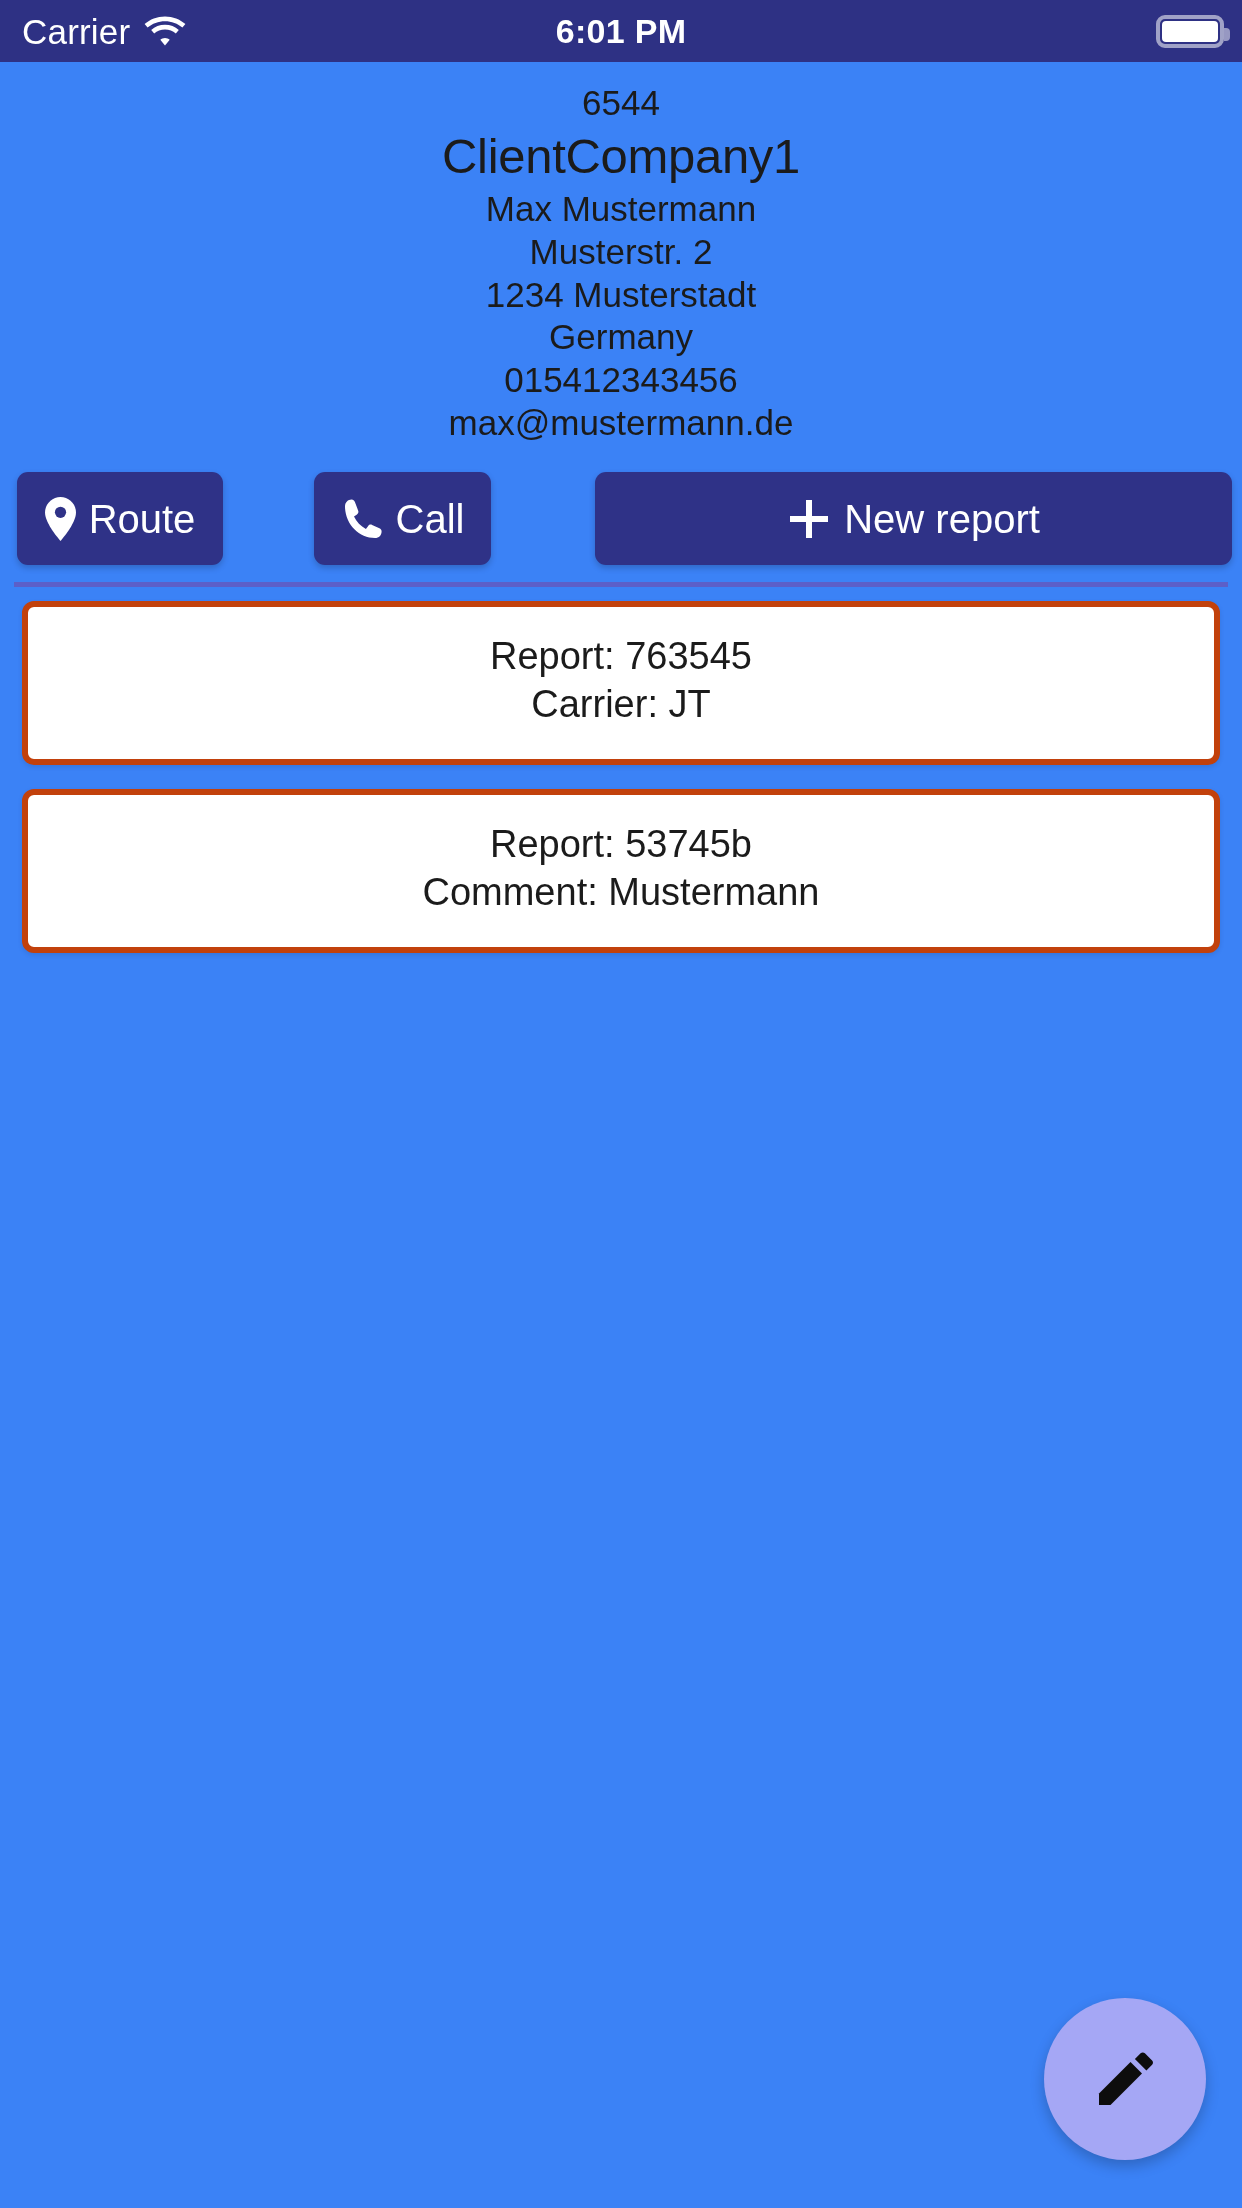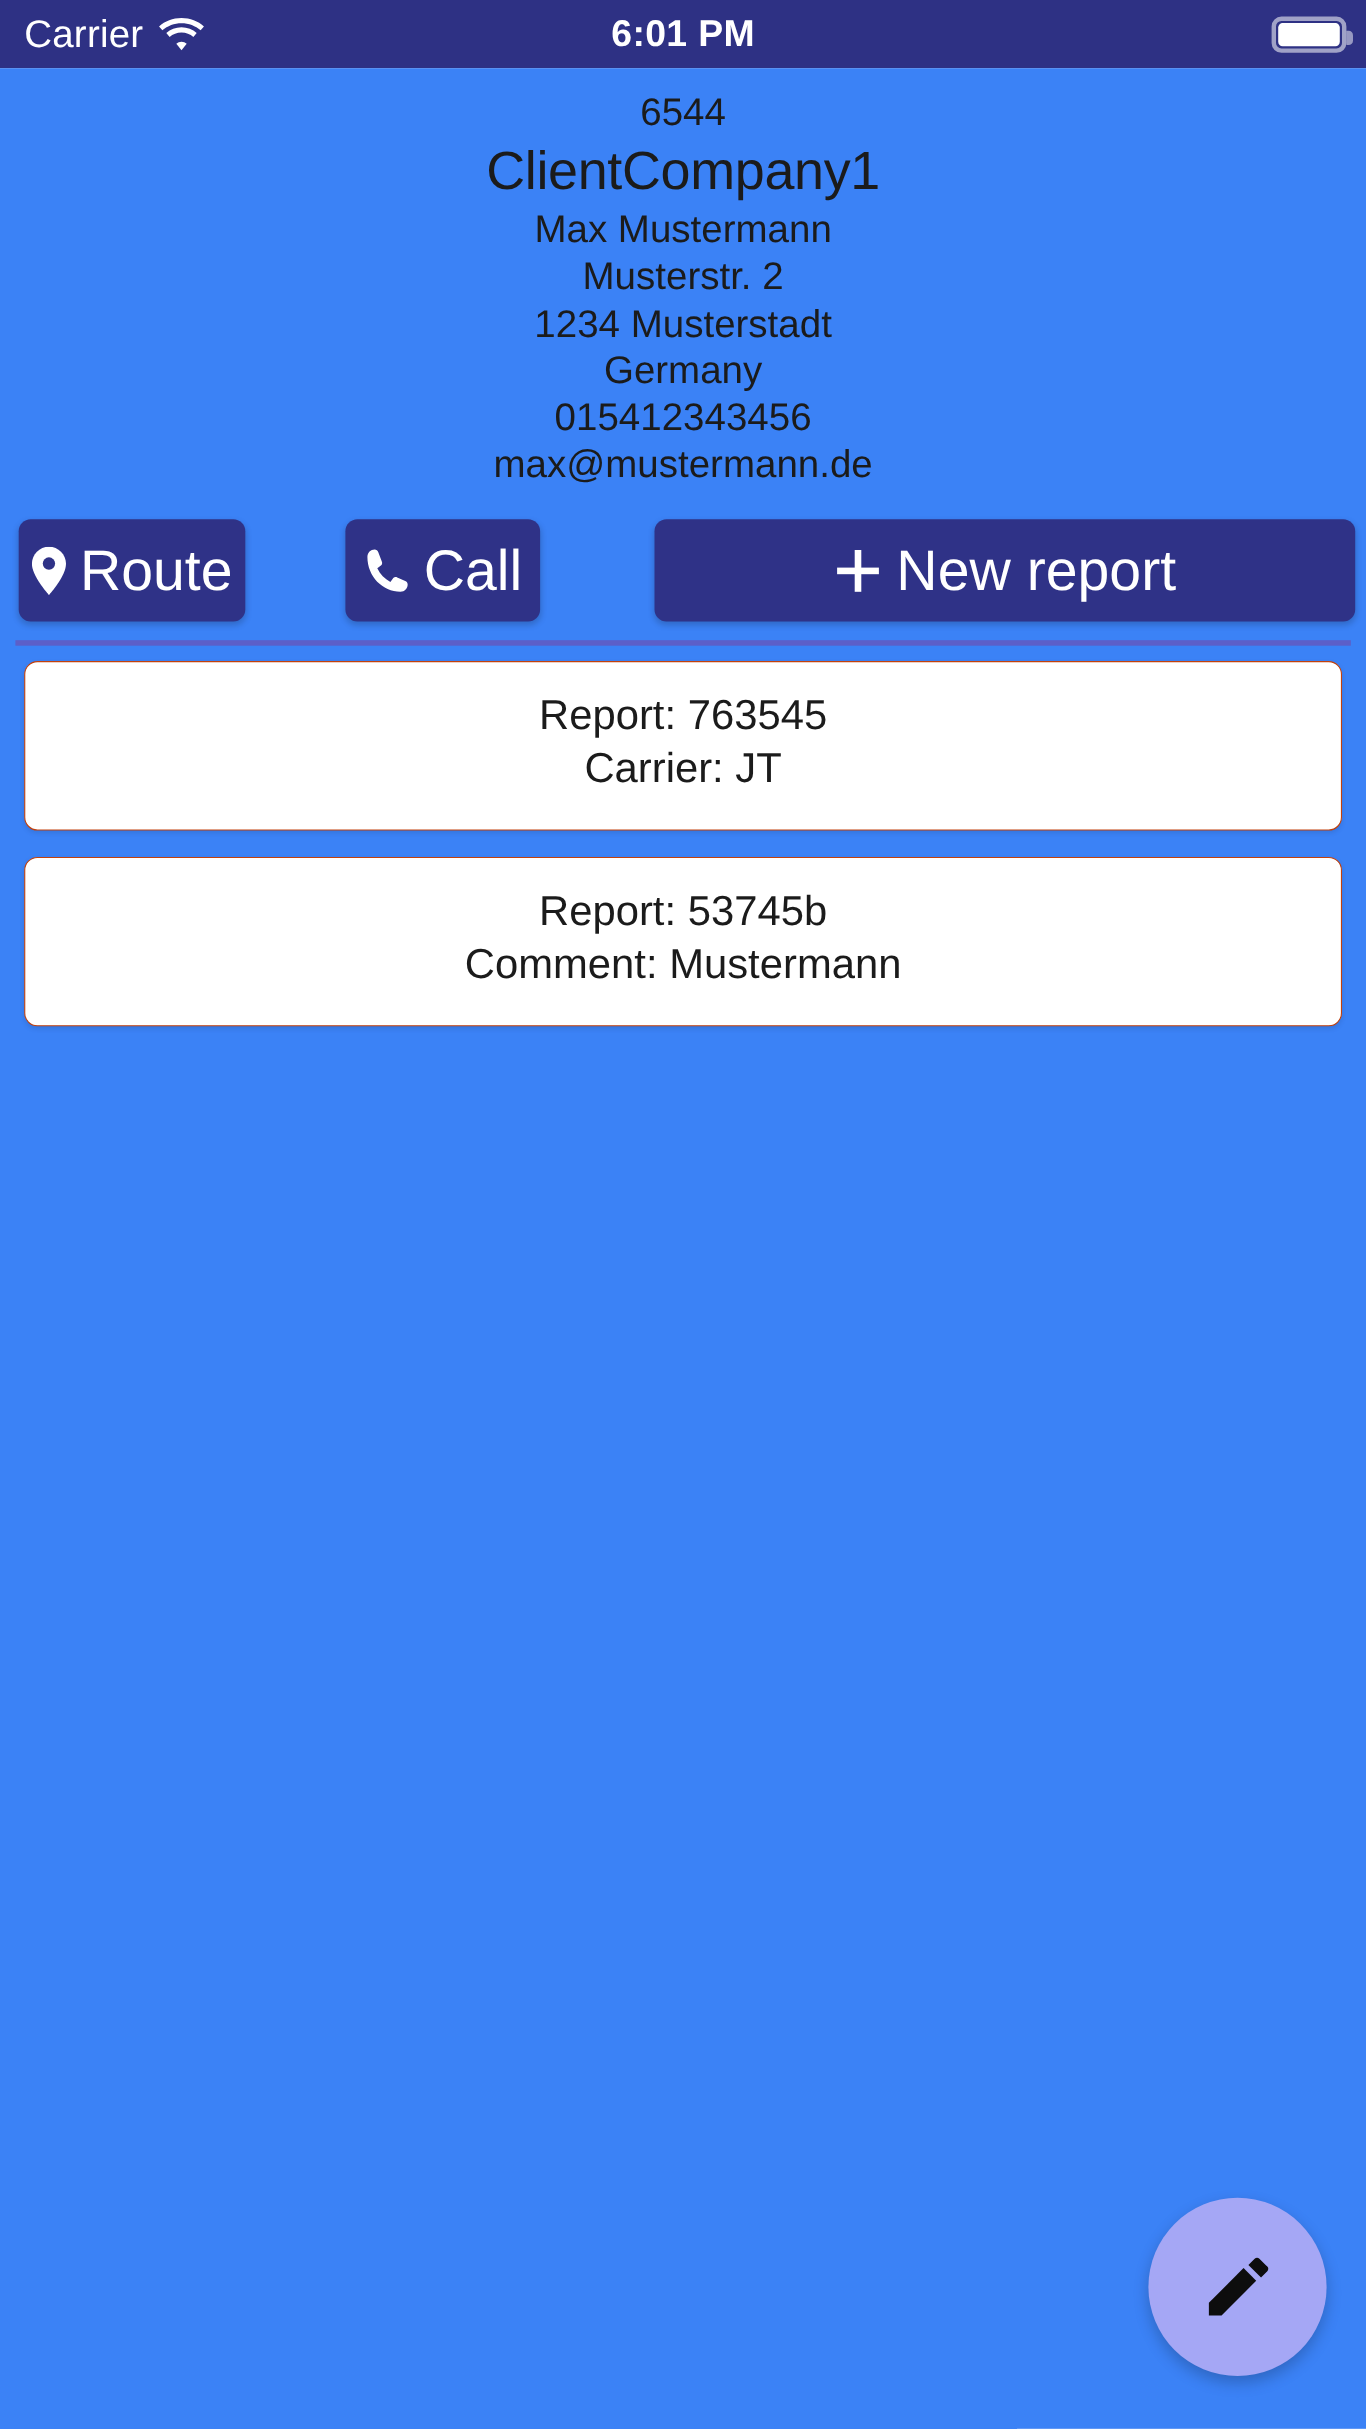--- a/index.html
+++ b/index.html
@@ -210,21 +210,21 @@
     display: flex;
     align-items: center;
     justify-content: center;
     gap: 13px;
     box-shadow: 0 3px 6px rgba(0,0,0,0.20);
     cursor: pointer;
     box-sizing: border-box;
     padding: 0 22px;
   }
   .action-label {
-    font-size: 52px;
+    font-size: 40px;
     line-height: 1;
     white-space: nowrap;
   }
   #btn-route { left: 17px;  width: 206px; }
   #btn-call  { left: 314px; width: 177px; }
   #btn-new   { left: 595px; width: 637px; }
 
   .icon-pin  { width: 31px; height: 44px; display: block; }
   .icon-phone{ width: 42px; height: 42px; display: block; }
   .icon-plus { width: 44px; height: 44px; display: block; }
@@ -235,21 +235,21 @@
     background: #5C5FC8;
     margin: 0 14px 0 14px;
   }
 
   
   .reports {
     padding: 14px 22px 0 22px;
   }
   .report-card {
     background: #ffffff;
-    border: 1px solid #c2410c;
+    border: 6px solid #c2410c;
     border-radius: 12px;
     box-shadow: 0 2px 5px rgba(0,0,0,0.10);
     padding: 26px 24px 30px 24px;
     margin-bottom: 24px;
     box-sizing: border-box;
     cursor: pointer;
   }
   .report-line {
     font-size: 38px;
     color: #1b1b1b;

